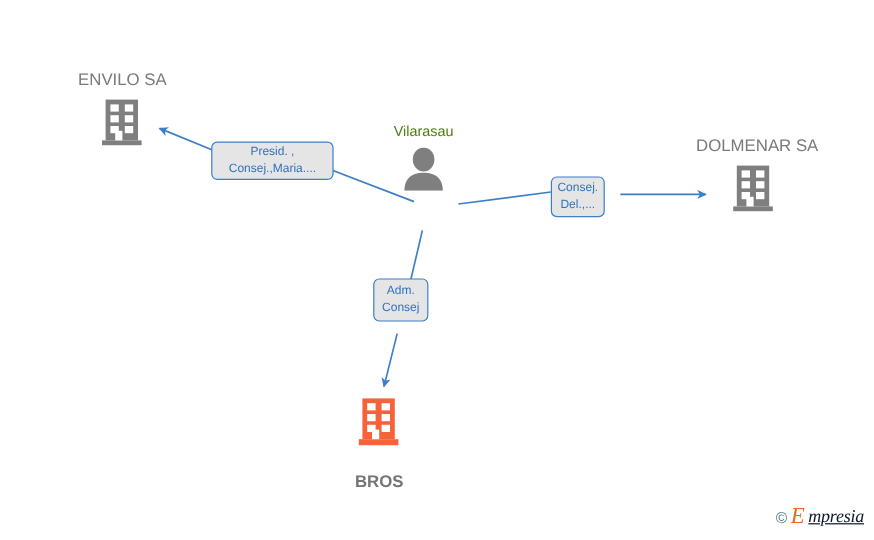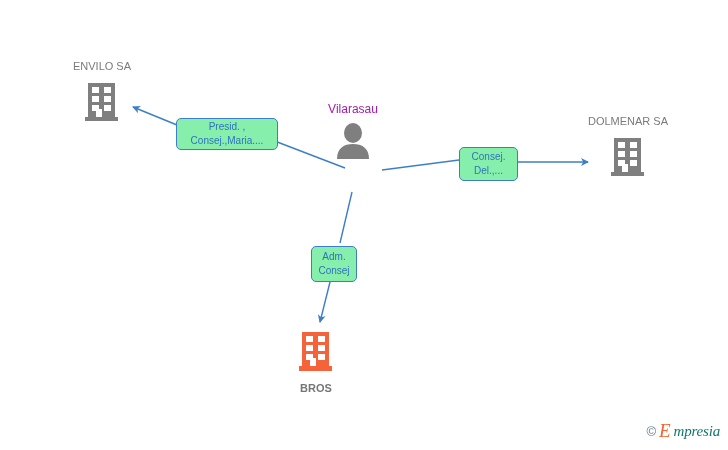--- a/index.html
+++ b/index.html
@@ -26,44 +26,44 @@
     left: 0; top: 0;
     width: 728px;
     height: 450px;
     pointer-events: none;
   }
   .node {
     position: absolute;
     text-align: center;
   }
   .node-caption {
-    font-size: 11px;
+    font-size: 14px;
     color: #7a7a7a;
     line-height: 13px;
     white-space: nowrap;
   }
   .node-caption.bold {
     font-weight: bold;
     color: #757575;
   }
   .person-caption {
     font-size: 12px;
-    color: #a21caf;
+    color: #4d7c0f;
     line-height: 16px;
     white-space: nowrap;
   }
   .icon-wrap {
     display: block;
   }
   .edge-label {
     position: absolute;
     box-sizing: border-box;
     border: 1px solid #3d7fc6;
     border-radius: 5px;
-    background: #86efac;
+    background: #e5e5e5;
     color: #2f72bd;
     font-size: 10px;
     line-height: 14px;
     text-align: center;
     display: flex;
     flex-direction: column;
     align-items: center;
     justify-content: center;
     box-shadow: 0 0 0 0 rgba(0,0,0,0);
     white-space: nowrap;
@@ -87,24 +87,25 @@
     font-family: "Liberation Sans", sans-serif;
     color: #5b7a8c;
   }
   .watermark .wm-e {
     color: #f1632f;
     font-size: 19px;
     font-style: italic;
     font-family: "Liberation Serif", serif;
   }
   .watermark .wm-rest {
-    color: #0f766e;
+    color: #0f172a;
     font-size: 15px;
     font-style: italic;
     letter-spacing: -0.2px;
+    text-decoration: underline;
   }
 </style>
 </head>
 <body>
 
 <div id="canvas">
 
   <svg class="edge-layer" width="728" height="450" viewBox="0 0 728 450">
     <defs>
       <marker id="arrowBlue" markerWidth="9" markerHeight="9" refX="7" refY="4.5" orient="auto" markerUnits="userSpaceOnUse">
@@ -193,34 +194,34 @@
           <rect x="70" y="6" width="7" height="6"></rect>
           <rect x="82" y="6" width="7" height="6"></rect>
           <rect x="70" y="15" width="7" height="6"></rect>
           <rect x="82" y="15" width="7" height="6"></rect>
           <rect x="70" y="24" width="7" height="6"></rect>
           <rect x="82" y="24" width="7" height="6"></rect>
           <rect x="74" y="28" width="6" height="8"></rect>
         </g>
       </svg>
     </div>
-    <div class="node-caption bold" style="margin-top:4px;">BROS</div>
+    <div class="node-caption bold" style="margin-top:16px;">BROS</div>
   </div>
 
   <div class="edge-label" style="left:176px; top:118px; width:102px; height:32px;">
     <span>Presid. ,</span>
     <span>Consej.,Maria....</span>
   </div>
 
-  <div class="edge-label" style="left:459px; top:147px; width:59px; height:34px;">
+  <div class="edge-label" style="left:459px; top:147px; width:45px; height:34px;">
     <span>Consej.</span>
     <span>Del.,...</span>
   </div>
 
-  <div class="edge-label" style="left:311px; top:246px; width:46px; height:36px;">
+  <div class="edge-label" style="left:311px; top:232px; width:46px; height:36px;">
     <span>Adm.</span>
     <span>Consej</span>
   </div>
 
   <div class="watermark">
     <span class="wm-c">©</span>
     <span class="wm-e">E</span>
     <span class="wm-rest">mpresia</span>
   </div>
 

